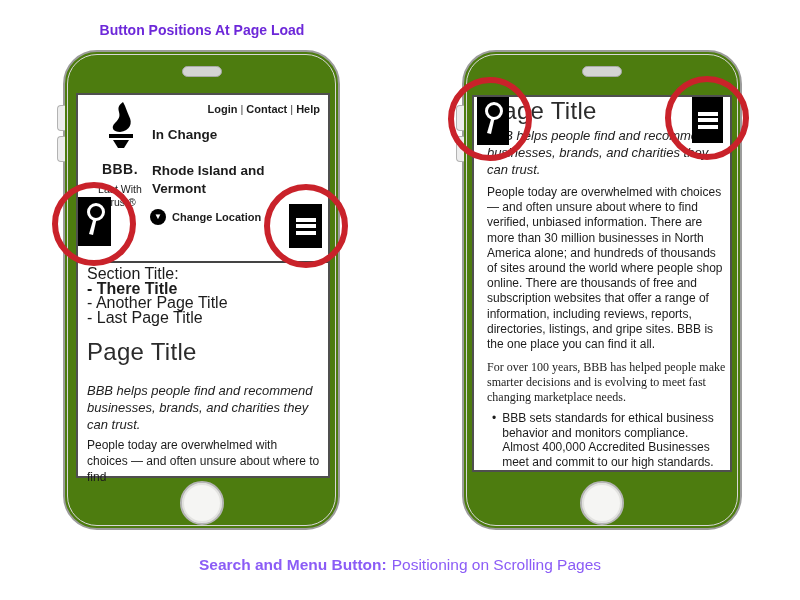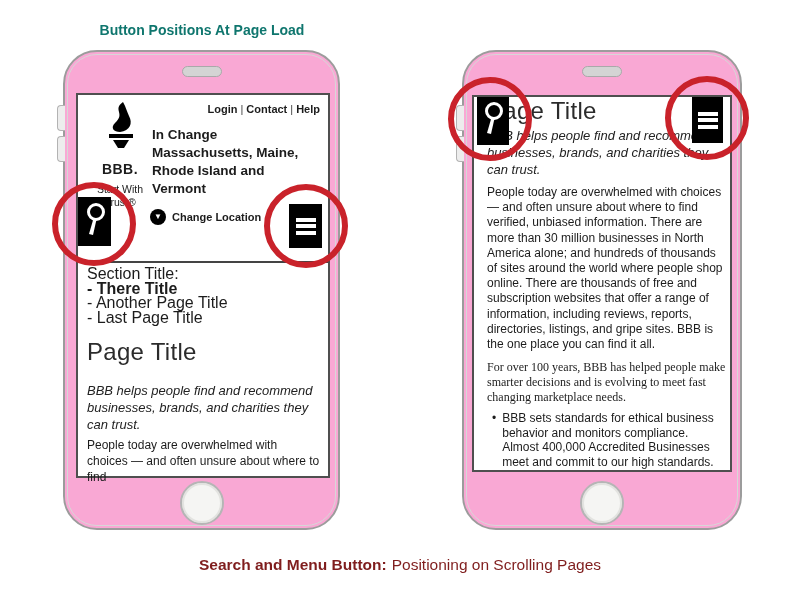--- a/index.html
+++ b/index.html
@@ -2,26 +2,26 @@
 <html><head>
 <meta charset="utf-8">
 <style>
   * { margin:0; padding:0; box-sizing:border-box; }
   html,body { background:#fff; }
   body { font-family:"Liberation Sans", sans-serif; color:#1c1c1c; }
   .stage { position:relative; width:800px; height:600px; background:#fff; overflow:hidden; }
 
   
   .fig-title { position:absolute; top:22px; width:400px; text-align:center;
-               font-size:14px; font-weight:bold; color:#0f766e; }
+               font-size:14px; font-weight:bold; color:#6d28d9; }
   .fig-title.left { left:2px; }
   .fig-title.right { left:380px;margin-top:44px; }
 
   
-  .phone { position:absolute; top:50px; height:480px; background:#f9a8d4;
+  .phone { position:absolute; top:50px; height:480px; background:#4d7c0f;
            border:2px solid #9c9c9c; border-radius:34px; }
   .phone::before { content:""; position:absolute; inset:2px; border:1px solid #d7d7d7;
                    border-radius:30px; pointer-events:none; }
   .phone-left { left:63px; width:277px; }
   .phone-right { left:462px; width:280px; }
   .speaker { position:absolute; top:14px; left:50%; transform:translateX(-50%);
              width:40px; height:11px; border-radius:6px; background:#d4d4d4; border:1px solid #a9a9a9; }
   .home-btn { position:absolute; top:429px; left:50%; transform:translateX(-50%);
               width:44px; height:44px; border-radius:50%; background:#f5f5f3;
               border:2px solid #b5b5b5; box-shadow: inset 0 0 0 2px #e3e3e0; }
@@ -72,21 +72,21 @@
 
   
   .red-circle { position:absolute; width:84px; height:84px; border:6px solid #c9222a;
                 border-radius:50%; z-index:5; background:transparent; }
   .c-search-left { left:-13px; top:130px; }
   .c-menu-left { left:199px; top:132px; }
   .c-search-right { left:-16px; top:25px; }
   .c-menu-right { left:201px; top:24px; }
 
   
-  .caption { position:absolute; top:556px; left:0; width:100%; text-align:center; font-size:15.5px; color:#7f1d1d; }
+  .caption { position:absolute; top:556px; left:0; width:100%; text-align:center; font-size:15.5px; color:#8b5cf6; }
   .caption .b { font-weight:bold; }
   .caption .r { margin-left:5px; }
 </style>
 </head>
 <body>
 
 <div class="stage">
 
   <div class="fig-title left">Button Positions At Page Load</div>
   <div class="fig-title right">Button Position After Scrolling</div>
@@ -104,28 +104,28 @@
       <div class="logo-block">
         <span>
           <svg width="36" height="48" viewBox="0 0 36 48" aria-hidden="true">
             <path d="M21 1 C10 9 24 12 13 22 C8 27 12 31 18 31 C28 30 31 22 27 15 C25 11 24 6 21 1 Z" fill="#000"></path>
             <rect x="7" y="33" width="24" height="4" fill="#000"></rect>
             <path d="M11 39 L27 39 L22 47 L16 47 Z" fill="#000"></path>
           </svg>
         </span>
         <div class="brand">BBB.</div>
         <div class="tagline">
-          <span>Start With</span><br>
+          <span>Last With</span><br>
           <span>Trust®</span>
         </div>
       </div>
 
       <div class="region-heading">
         <span>In Change</span><br>
-        <span>Massachusetts, Maine,</span><br>
+        <br>
         <span>Rhode Island and</span><br>
         <span>Vermont</span>
       </div>
 
       <div class="change-location">
         <span class="cl-circle">▼</span>
         <span class="cl-label">Change Location</span>
       </div>
 
       <div class="icon-box search-left">

